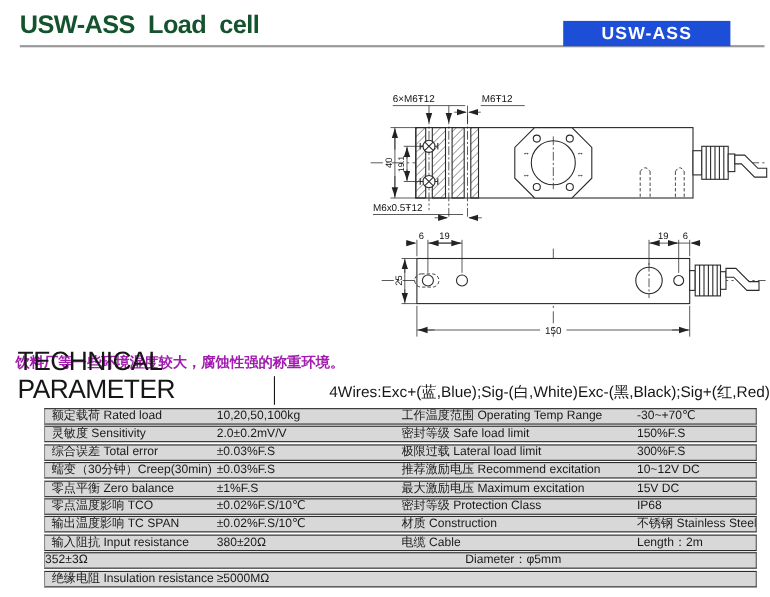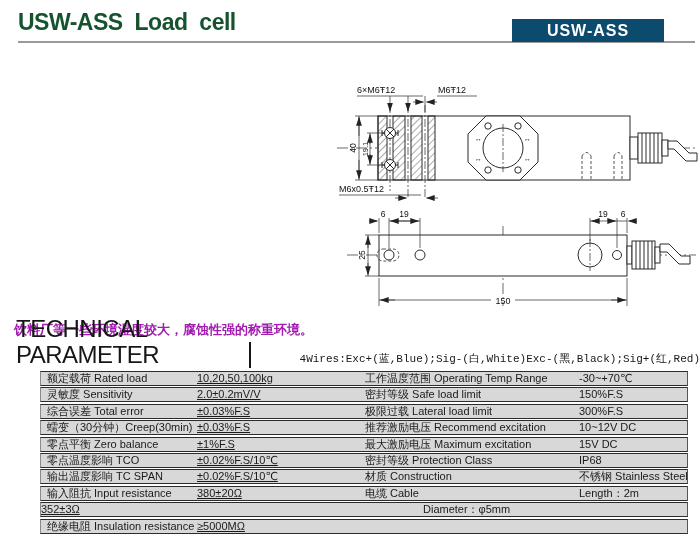--- a/index.html
+++ b/index.html
@@ -8,51 +8,51 @@
     font-family:"Liberation Sans","DejaVu Sans",sans-serif; color:#1a1a1a;
     overflow:hidden;
   }
   
   .title{
     position:absolute; left:18px; top:9px; font-size:23px; font-weight:800;
     letter-spacing:-0.5px; word-spacing:6px; color:#14532d;
   }
   .badge{
     position:absolute; left:512px; top:19px; width:152px; height:23px;
-    background:#0c4a6e; color:#ffffff; font-size:16px; font-weight:700;
+    background:#1d4ed8; color:#ffffff; font-size:16px; font-weight:700;
     letter-spacing:1px; text-align:center; line-height:23px; z-index:2;
   }
   .header-rule{
     position:absolute; left:18px; top:41px; width:677px; height:2px; background:#9a9a9a;
   }
   
   .drawing{ position:absolute; left:325px; top:78px; width:375px; height:245px; }
   .drawing text{ font-family:"Liberation Sans","DejaVu Sans",sans-serif; fill:#111; }
   
   .desc{
     position:absolute; left:14px; top:321px; font-size:13px; font-weight:600; color:#a21caf;
   }
   .section-head{
     position:absolute; left:16px; top:340px; display:flex; align-items:flex-end; height:28px;gap:44px;
   }
   .section-title{ font-size:24px; font-weight:500; letter-spacing:-0.5px; color:#161616; line-height:26px;}
   .section-divider{ width:2px; height:26px; background:#161616; margin:0 5px 0 2px; }
-  .wiring-note{ font-size:11px; color:#161616; padding-bottom:2px; white-space:nowrap;font-family:Liberation Mono, monospace; }
+  .wiring-note{ font-size:14px; color:#161616; padding-bottom:2px; white-space:nowrap; }
   
   .spec-table{ position:absolute; left:40px; top:371px; width:648px; }
   .trow{
     display:flex; height:13px; background:#d8d8d8;
     border-top:1px solid #2c2c2c; border-bottom:1px solid #2c2c2c;
     border-left:1px solid #8a8a8a; border-right:1px solid #555;
     margin-bottom:1.4px; font-size:11px; line-height:13px; white-space:nowrap;
     box-sizing:content-box;
   }
   .c{ overflow:hidden; }
   .c.l1{ width:150px; padding-left:6px; }
-  .c.v1{ width:168px;text-decoration:underline; }
+  .c.v1{ width:168px; }
   .c.l2{ width:214px; }
   .c.v2{ flex:1; }
 </style>
 </head>
 <body>
 
 <div class="page">
 
   <div class="title">USW-ASS  Load cell</div>
   <div class="badge">USW-ASS</div>

